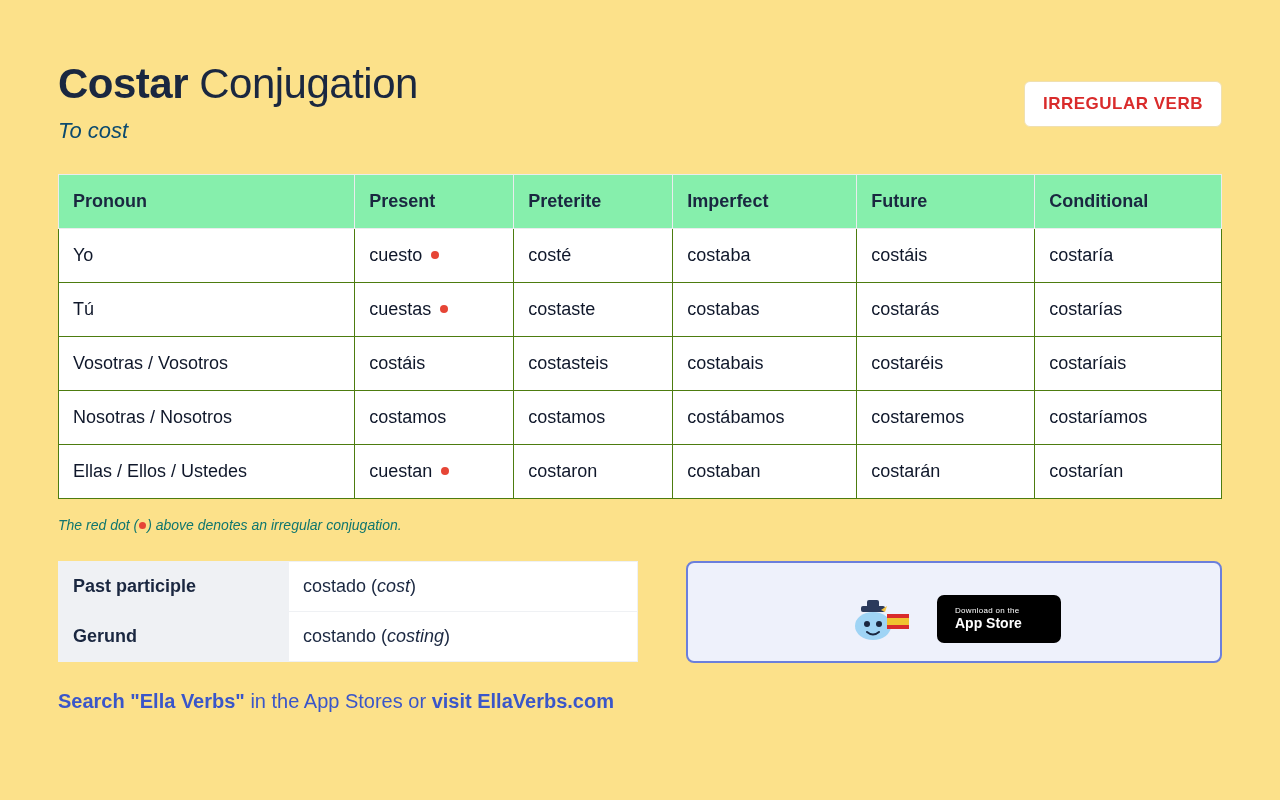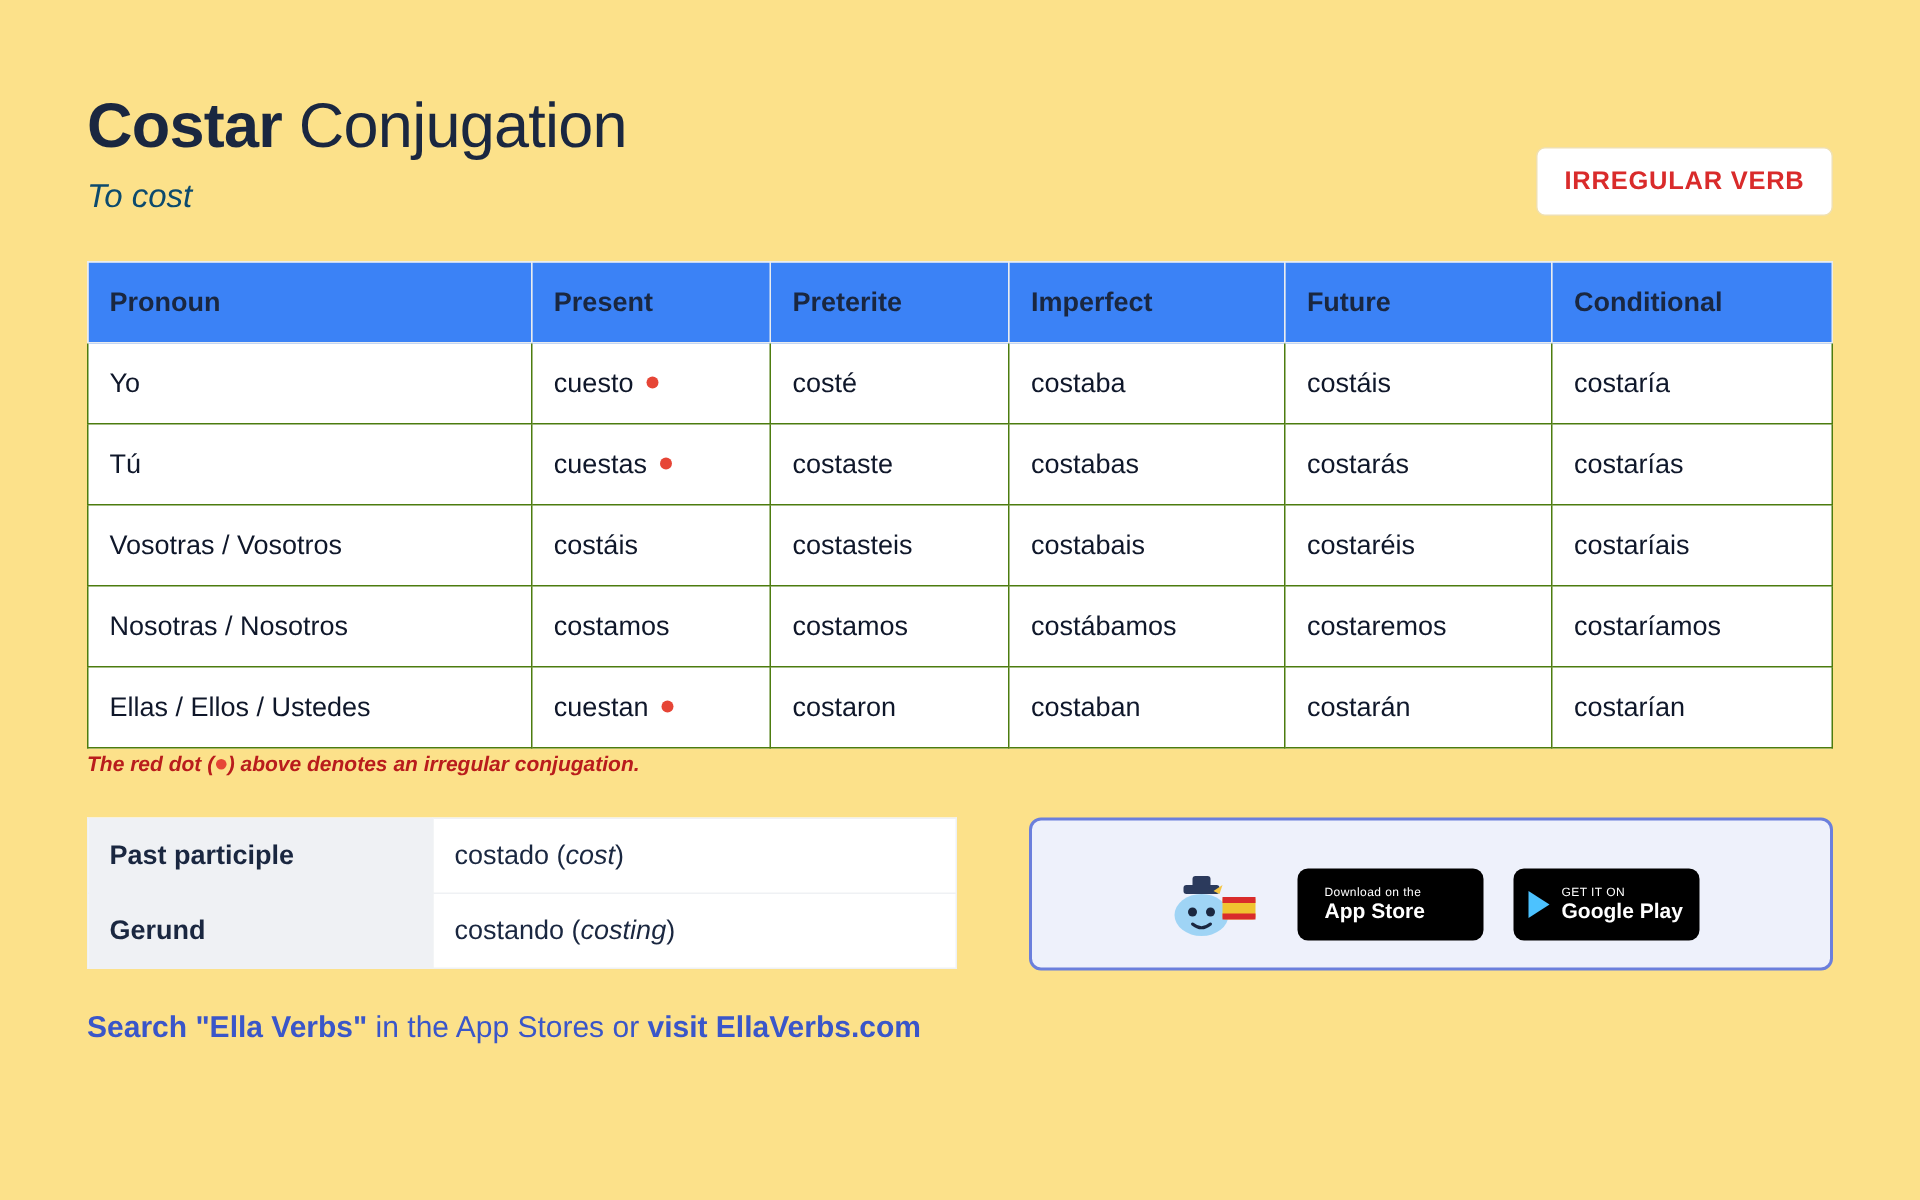--- a/index.html
+++ b/index.html
@@ -7,21 +7,21 @@
     background: #fce18a;
     font-family: -apple-system, BlinkMacSystemFont, "Segoe UI", Helvetica, Arial, sans-serif;
     width: 1280px;
     height: 800px;
     padding: 60px 58px 40px 58px;
     color: #1a2740;
   }
   .header-row {
     display: flex;
     justify-content: space-between;
-    align-items: flex-end;
+    align-items: center;
     gap: 13px;
   }
   .title {
     font-size: 42px;
     font-weight: 400;
     letter-spacing: -0.5px;
     color: #1a2740;
   }
   .title b { font-weight: 800; }
   .subtitle {
@@ -43,21 +43,21 @@
     margin-top: 4px;
   }
   table.conj {
     width: 100%;
     border-collapse: collapse;
     margin-top: 30px;
     background: #fff;
     font-size: 18px;
   }
   table.conj th {
-    background: #3b82f6;
+    background: #86efac;
     text-align: left;
     font-weight: 700;
     padding: 16px 14px;
     border: 1px solid #eaecee;
     color: #1a2740;
   }
   table.conj td {
     padding: 16px 14px;
     border: 1px solid #4d7c0f;
     color: #0f172a;
@@ -69,23 +69,22 @@
     background: #e64536;
     border-radius: 50%;
     margin-left: 4px;
     vertical-align: middle;
     position: relative;
     top: -1px;
   }
   .footnote {
     font-size: 14px;
     font-style: italic;
-    margin-top: 2px;
-    color: #b91c1c;
-    font-weight: bold;
+    margin-top: 18px;
+    color: #0f766e;
   }
   .footnote .dot { width:7px; height:7px; margin:0 1px; top:-1px;}
   .bottom-row {
     display: flex;
     gap: 48px;
     margin-top: 28px;
     align-items: flex-start;
   }
   .left-col { flex: 0 0 580px; }
   table.forms {
@@ -264,22 +263,15 @@
           <rect x="40" y="29" width="22" height="4" fill="#d92b2b"></rect>
         </svg>
       </div>
       <a class="store-badge">
         <span class="icon"></span>
         <span class="txt">
           <div class="small">Download on the</div>
           <div class="big">App Store</div>
         </span>
       </a>
-      <a class="store-badge">
-        <span class="play-tri"></span>
-        <span class="txt">
-          <div class="small">GET IT ON</div>
-          <div class="big">Google Play</div>
-        </span>
-      </a>
     </div>
   </div>
 </div>
 
 </body></html>

